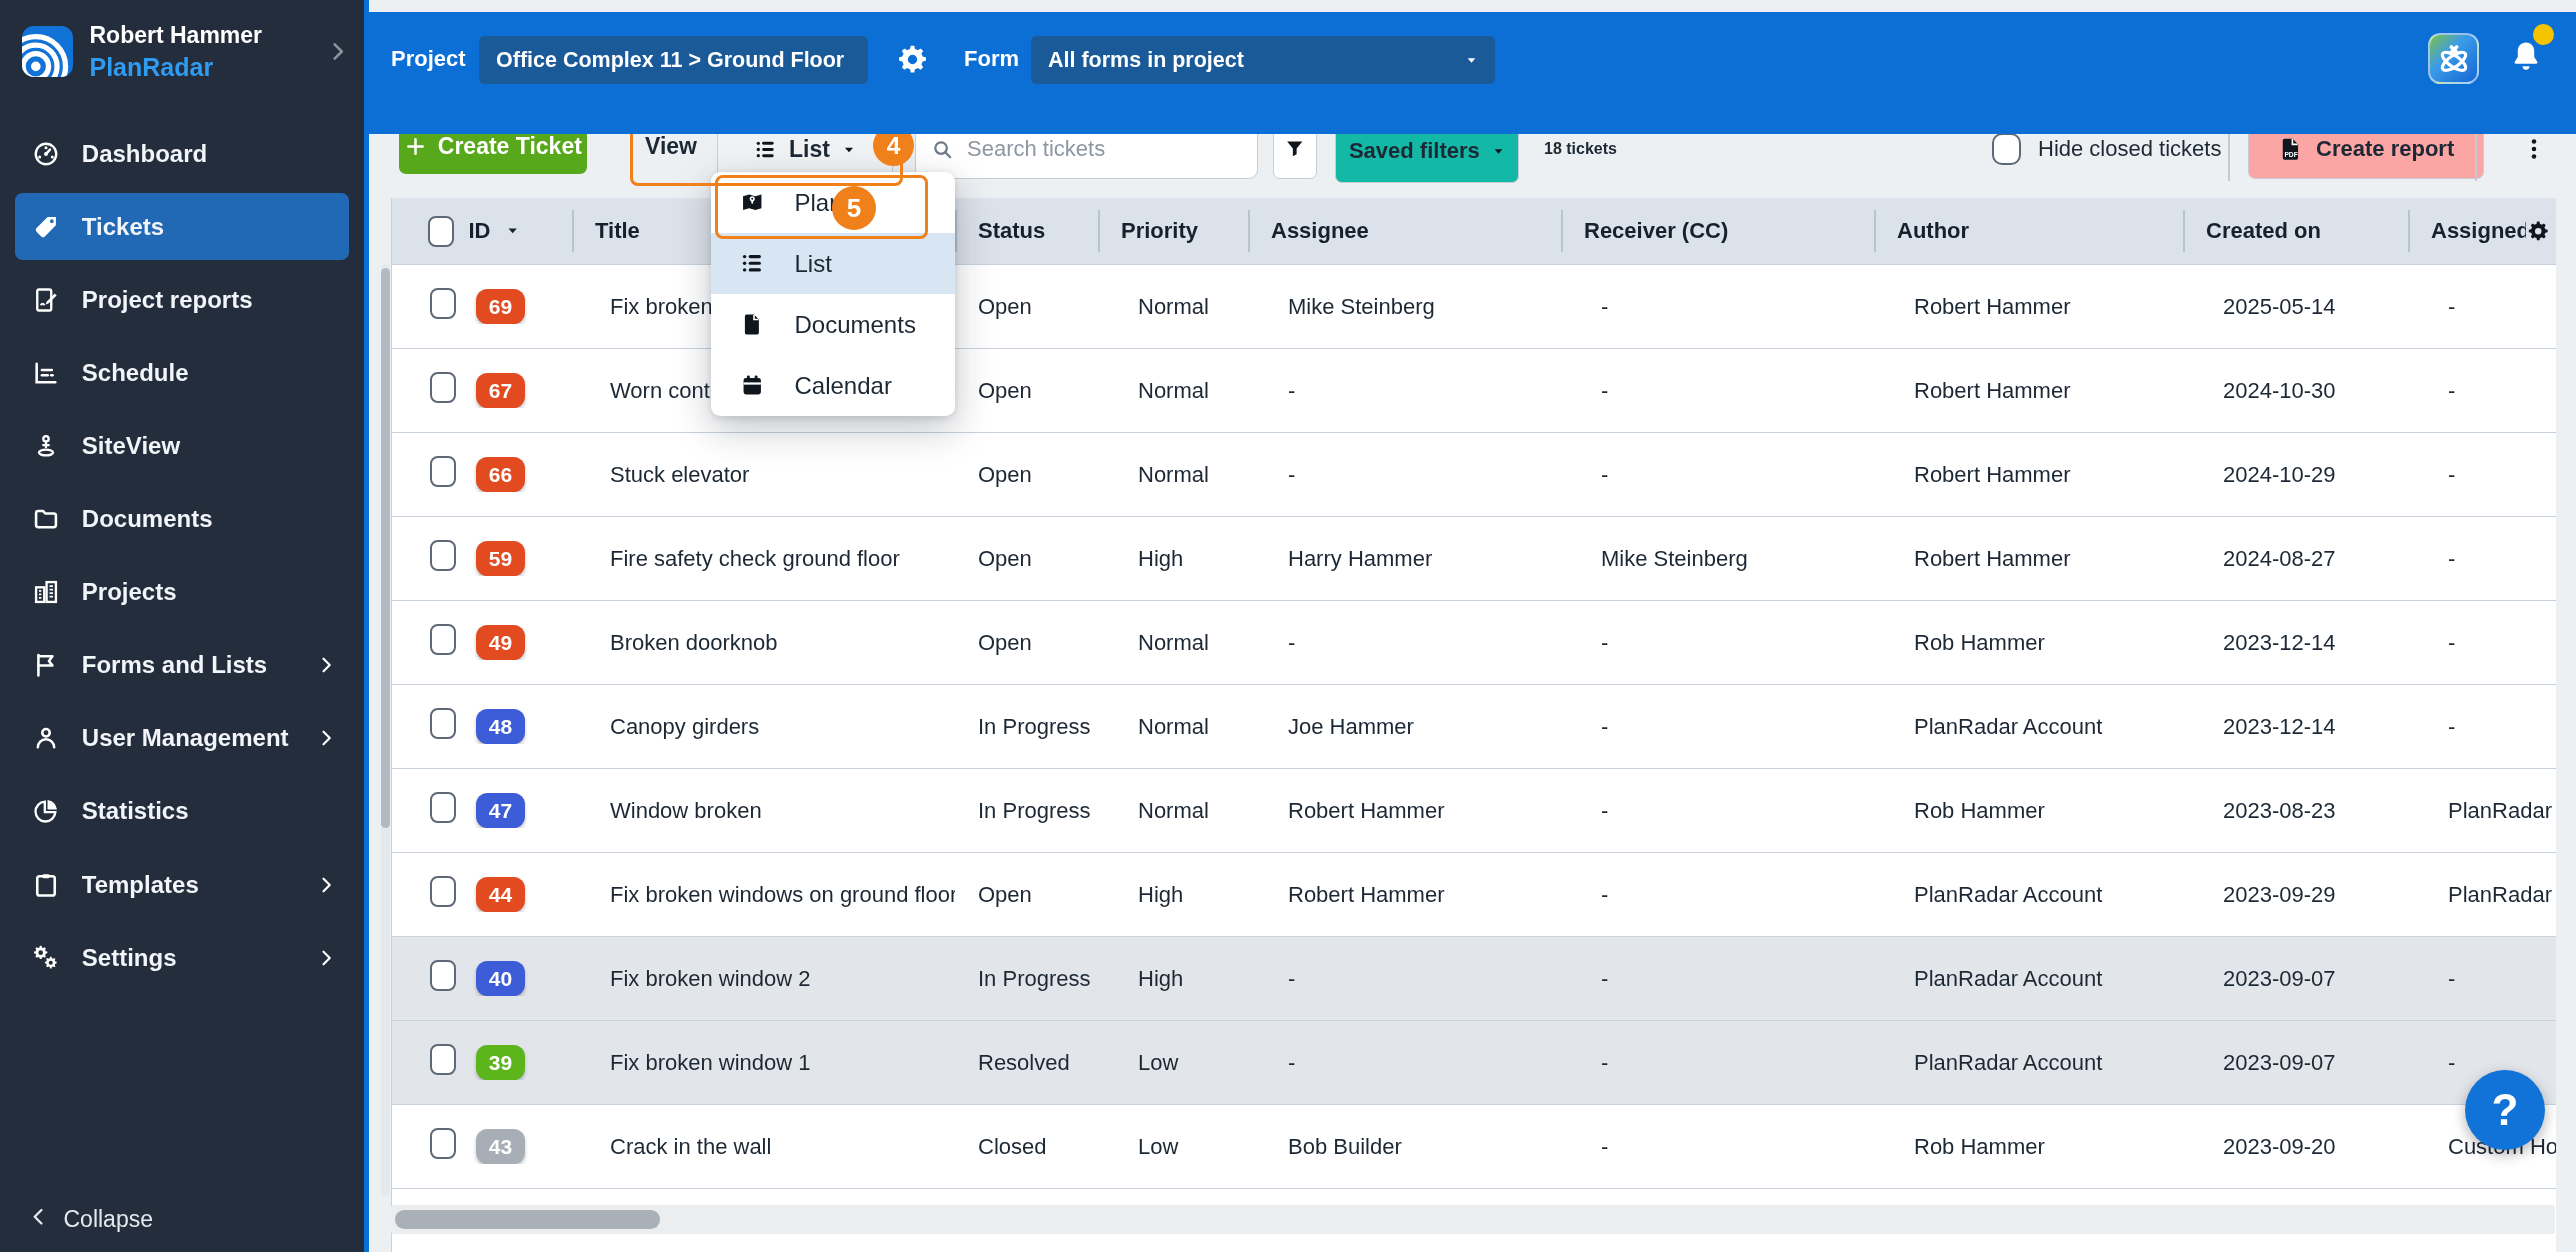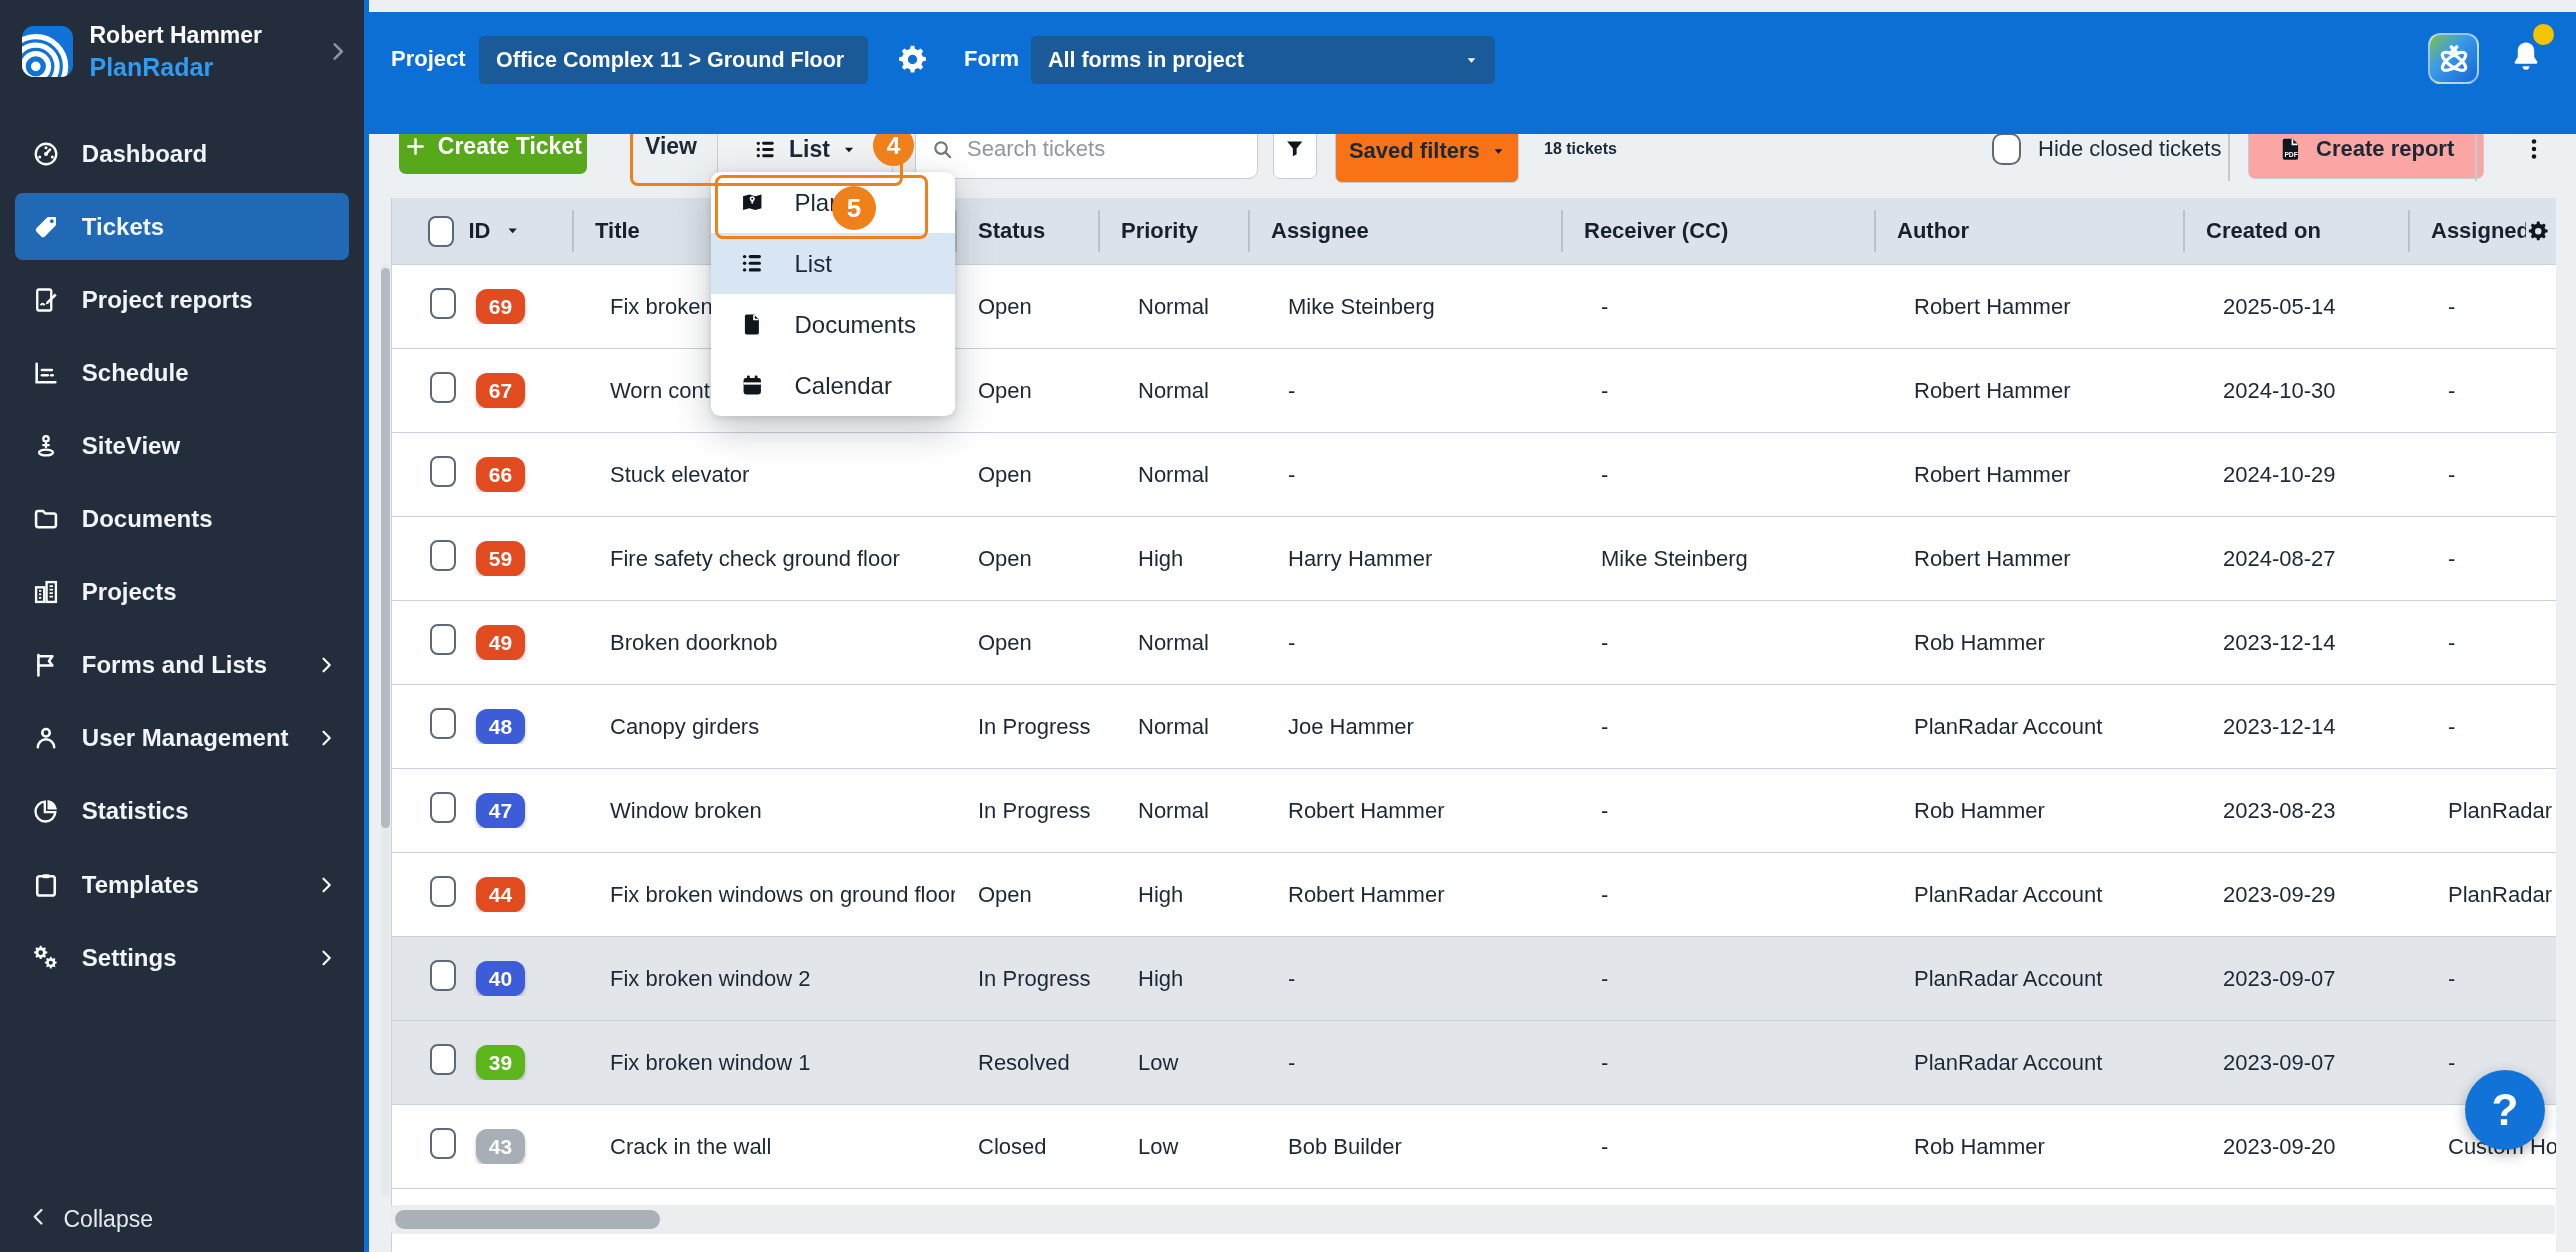--- a/index.html
+++ b/index.html
@@ -64,21 +64,21 @@
           border:1.5px solid #C7CDD5;border-radius:9.2px;display:flex;align-items:center;
           padding:0 15.3px;gap:10.7px;box-sizing:border-box}
   .search .ic{width:23px;height:23px;color:#6F7A85}
   .search input{border:none;outline:none;font-size:22px;flex:1;min-width:0;font-family:inherit;
                 color:#1D2835;background:transparent}
   .search input::placeholder{color:#8D97A1}
   .funnel-btn{position:absolute;left:909px;top:25px;width:44px;height:60px;background:#fff;
               border:1.5px solid #C7CDD5;border-radius:7px;display:flex;align-items:center;
               justify-content:center;box-sizing:border-box;cursor:pointer}
   .funnel-btn .ic{width:21.5px;height:21.5px;color:#10161D}
-  .saved-btn{position:absolute;left:971px;top:25px;width:184px;height:64px;background:#f97316;
+  .saved-btn{position:absolute;left:971px;top:25px;width:184px;height:64px;background:#14b8a6;
              border:1.5px solid #C7CDD5;border-radius:7px;display:flex;align-items:center;
              justify-content:center;gap:12.3px;font-size:22px;font-weight:600;box-sizing:border-box;cursor:pointer}
   .saved-btn .caret{width:13px;height:13px;color:#10161D}
   .count{position:absolute;left:1180px;top:25px;height:60px;display:flex;align-items:center;
          font-size:16px;font-weight:600}
   .hide-closed{position:absolute;left:1628px;top:25px;height:60px;display:flex;align-items:center;
                gap:17px;font-size:22px;cursor:pointer}
   .cbx2{width:29px;height:32px;border:2.3px solid #5E6977;border-radius:10px;background:#fff;
         box-sizing:border-box;flex:none}
   .tdiv{position:absolute;top:21px;height:66px;width:1.5px;background:#C3CAD2}

